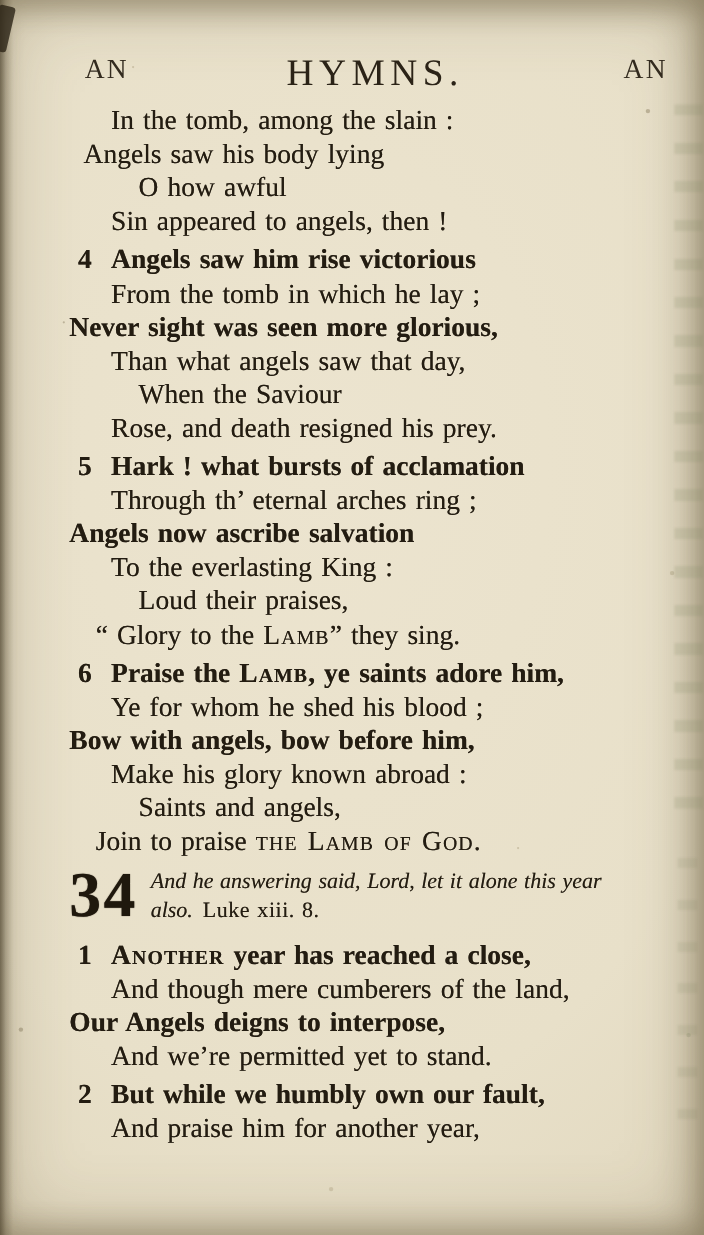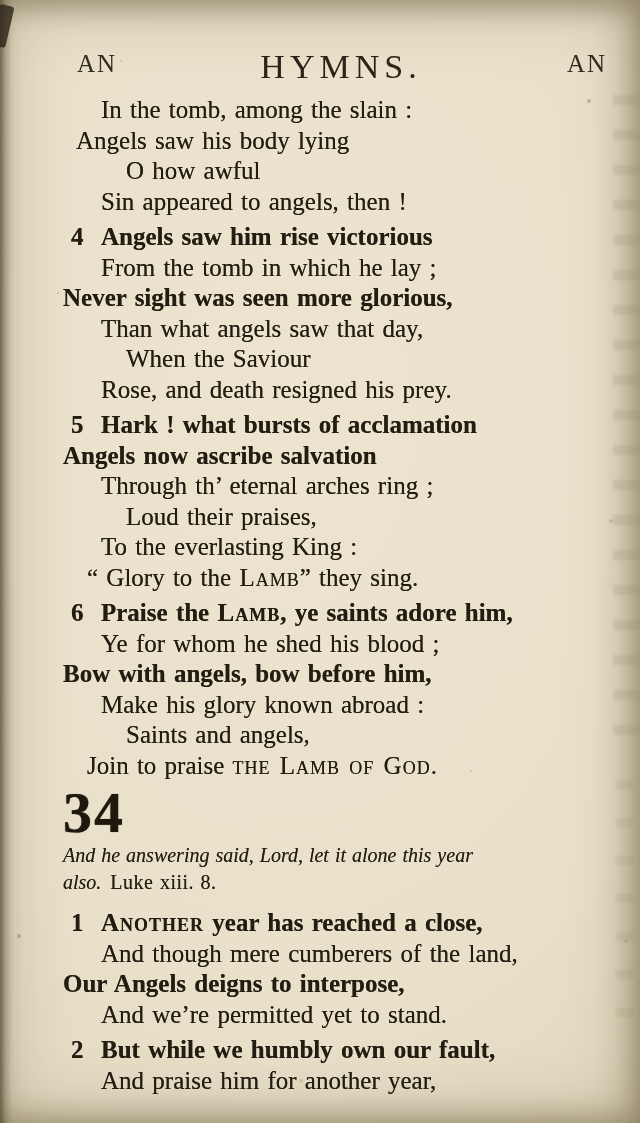--- a/index.html
+++ b/index.html
@@ -44,21 +44,21 @@
     font-size:25px; line-height:30.5px; word-spacing:2px;
     white-space:nowrap;
     text-shadow:0 0 .6px rgba(35,28,17,.75);
   }
   .i0{ padding-left:0;font-weight:bold; } .i1{ padding-left:13px; } .i2{ padding-left:24px; }
   .i3{ padding-left:38px; } .i4{ padding-left:63px; }
   .vnum { display:inline-block; width:38px; padding-left:8px; }
   .sc { font-variant:small-caps; letter-spacing:1px; }
 
   
-  .hymn-head { display:flex; align-items:flex-start; margin:0 0 12px;flex-direction:column; }
+  .hymn-head { display:flex; align-items:center; margin:0 0 12px; }
   .hymn-number {
     font-size:58px; font-weight:bold; line-height:54px;
     width:74px; letter-spacing:2px; color:#1f180d;
     text-shadow:0 0 1px rgba(35,28,17,.8);
   }
   .epigraph {
     width:470px; font-style:italic; font-size:20px; line-height:27px;
     padding-top:2px; word-spacing:1px;
     text-shadow:0 0 .5px rgba(35,28,17,.6);
   }
@@ -120,24 +120,24 @@
       <div class="stanza">
         <div class="line i0"><span class="vnum">4</span><span>Angels saw him rise victorious</span></div>
         <div class="line i3"><span>From the tomb in which he lay ;</span></div>
         <div class="line i0"><span>Never sight was seen more glorious,</span></div>
         <div class="line i3"><span>Than what angels saw that day,</span></div>
         <div class="line i4"><span>When the Saviour</span></div>
         <div class="line i3"><span>Rose, and death resigned his prey.</span></div>
       </div>
       <div class="stanza">
         <div class="line i0"><span class="vnum">5</span><span>Hark ! what bursts of acclamation</span></div>
+        <div class="line i3"><span>Through th’ eternal arches ring ;</span></div>
         <div class="line i0"><span>Angels now ascribe salvation</span></div>
-        <div class="line i3"><span>Through th’ eternal arches ring ;</span></div>
+        <div class="line i3"><span>To the everlasting King :</span></div>
         <div class="line i4"><span>Loud their praises,</span></div>
-        <div class="line i3"><span>To the everlasting King :</span></div>
         <div class="line i2"><span>“ Glory to the </span><span class="sc">Lamb</span><span>” they sing.</span></div>
       </div>
       <div class="stanza">
         <div class="line i0"><span class="vnum">6</span><span>Praise the </span><span class="sc">Lamb</span><span>, ye saints adore him,</span></div>
         <div class="line i3"><span>Ye for whom he shed his blood ;</span></div>
         <div class="line i0"><span>Bow with angels, bow before him,</span></div>
         <div class="line i3"><span>Make his glory known abroad :</span></div>
         <div class="line i4"><span>Saints and angels,</span></div>
         <div class="line i2"><span>Join to praise </span><span class="sc">the Lamb of God</span><span>.</span></div>
       </div>

